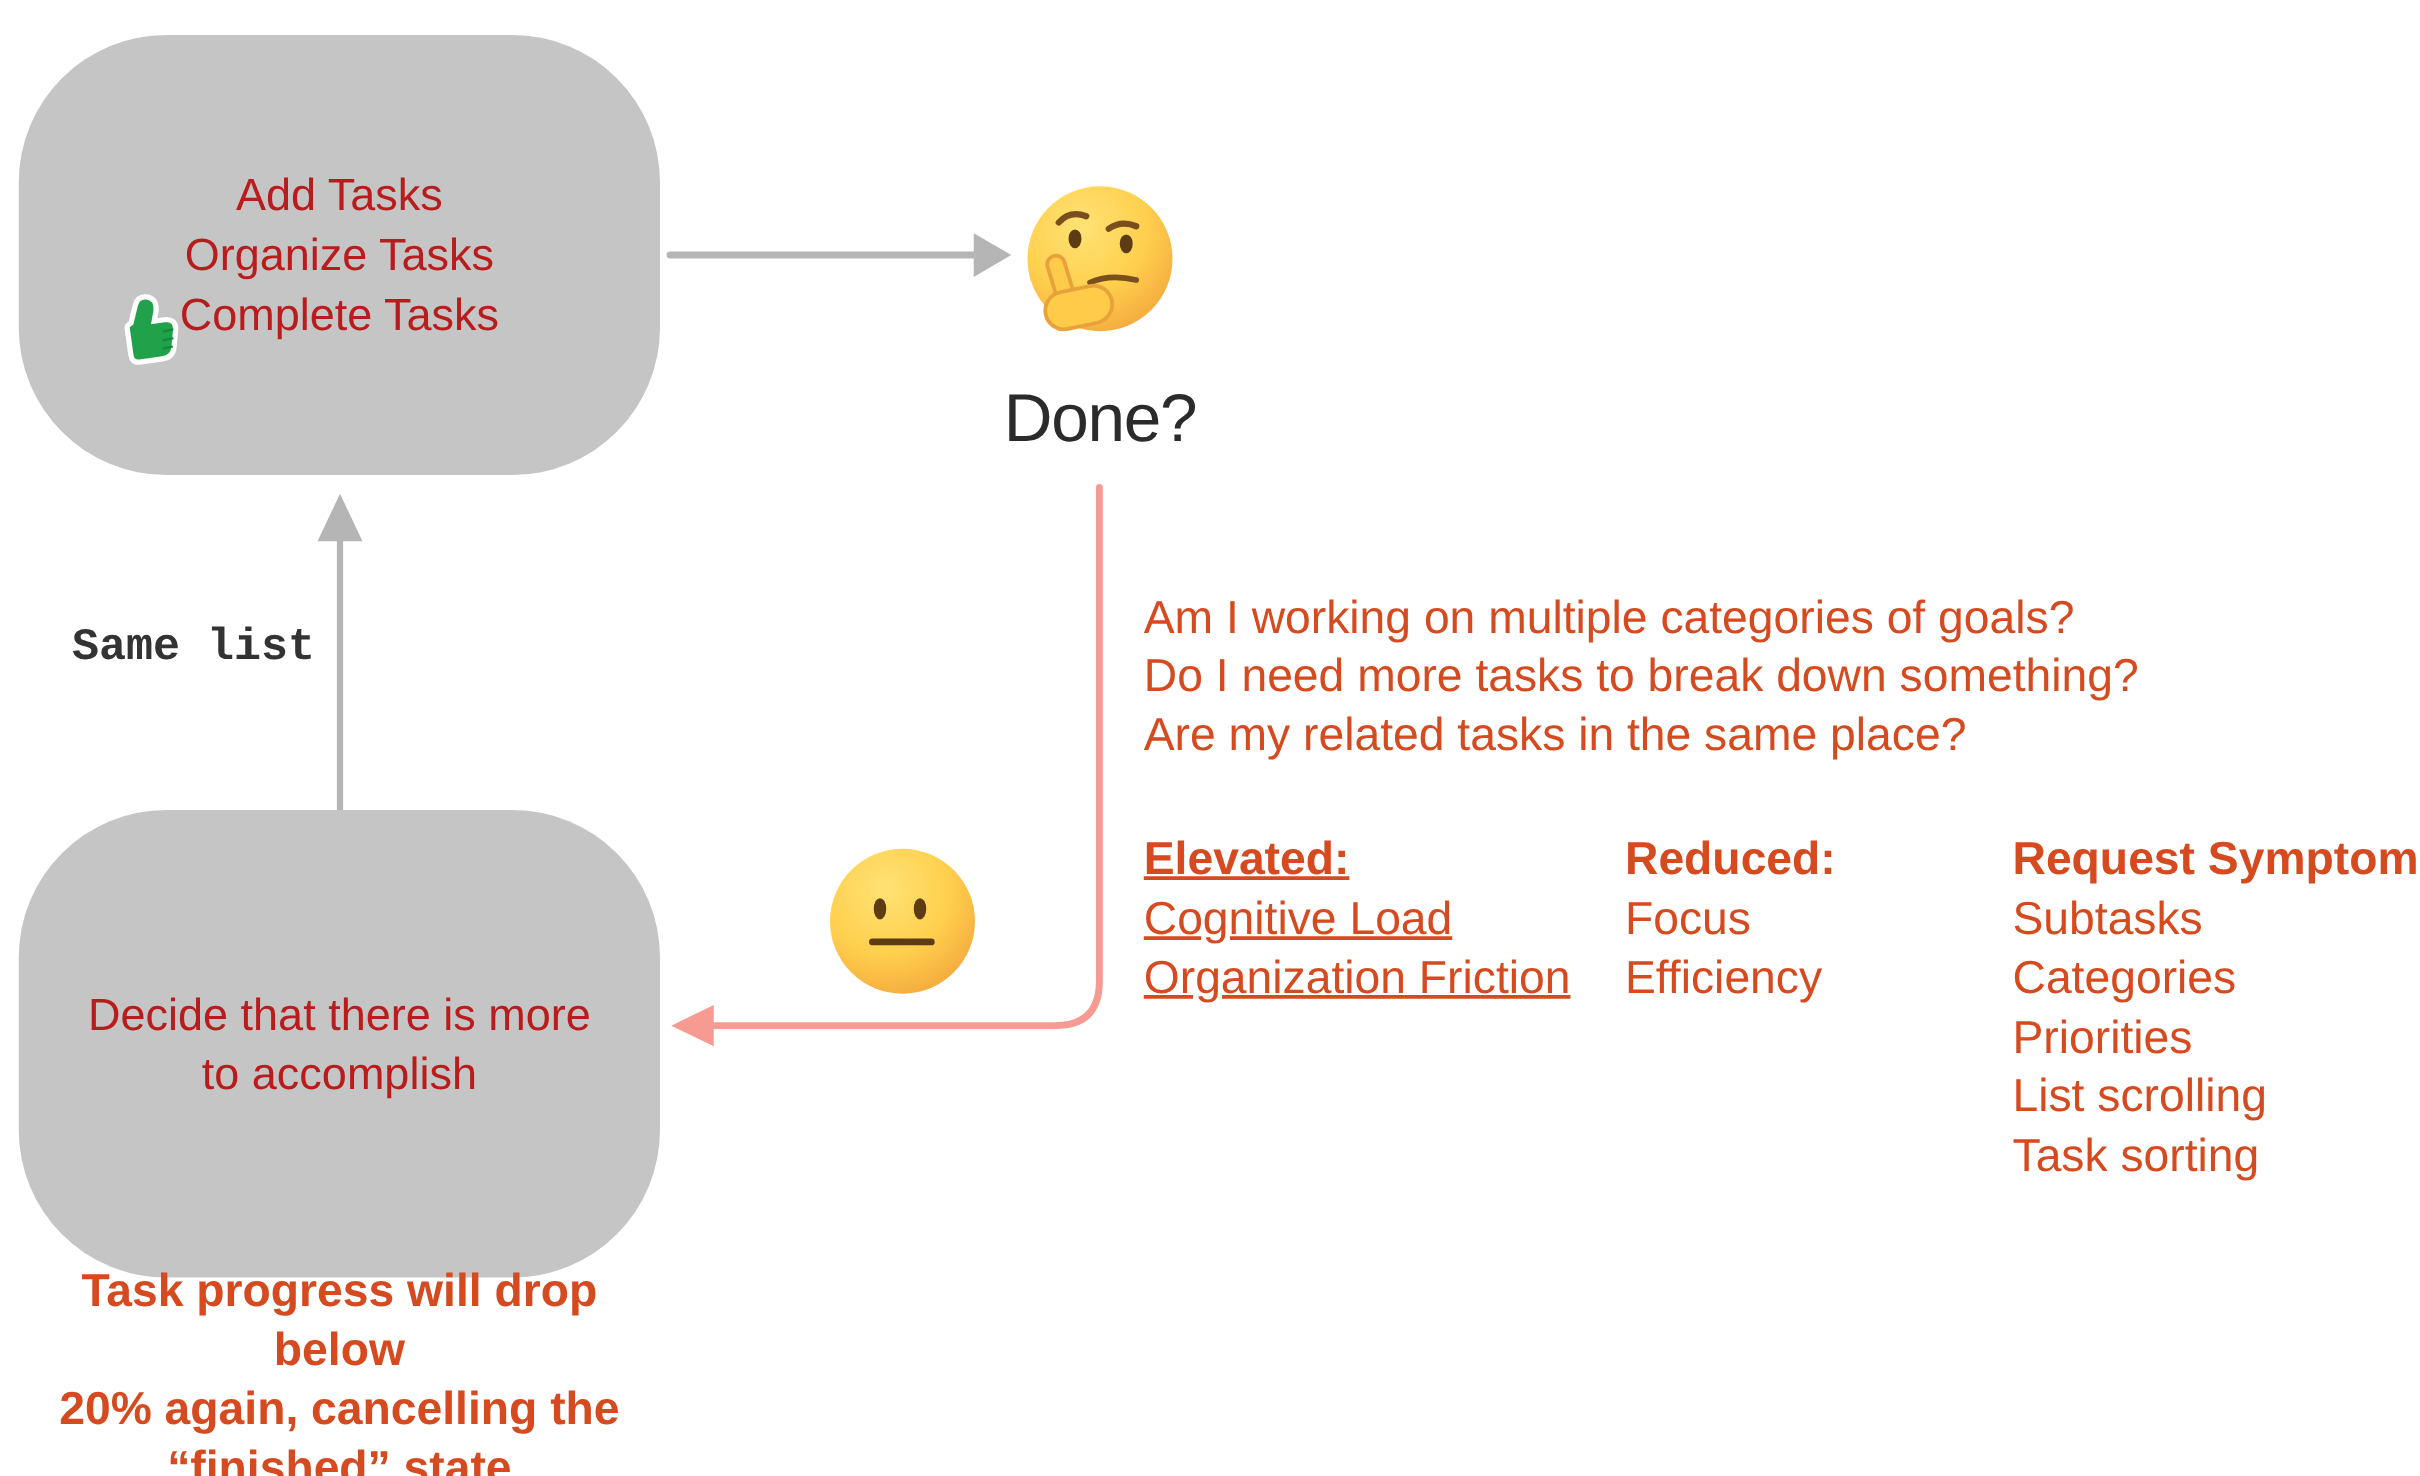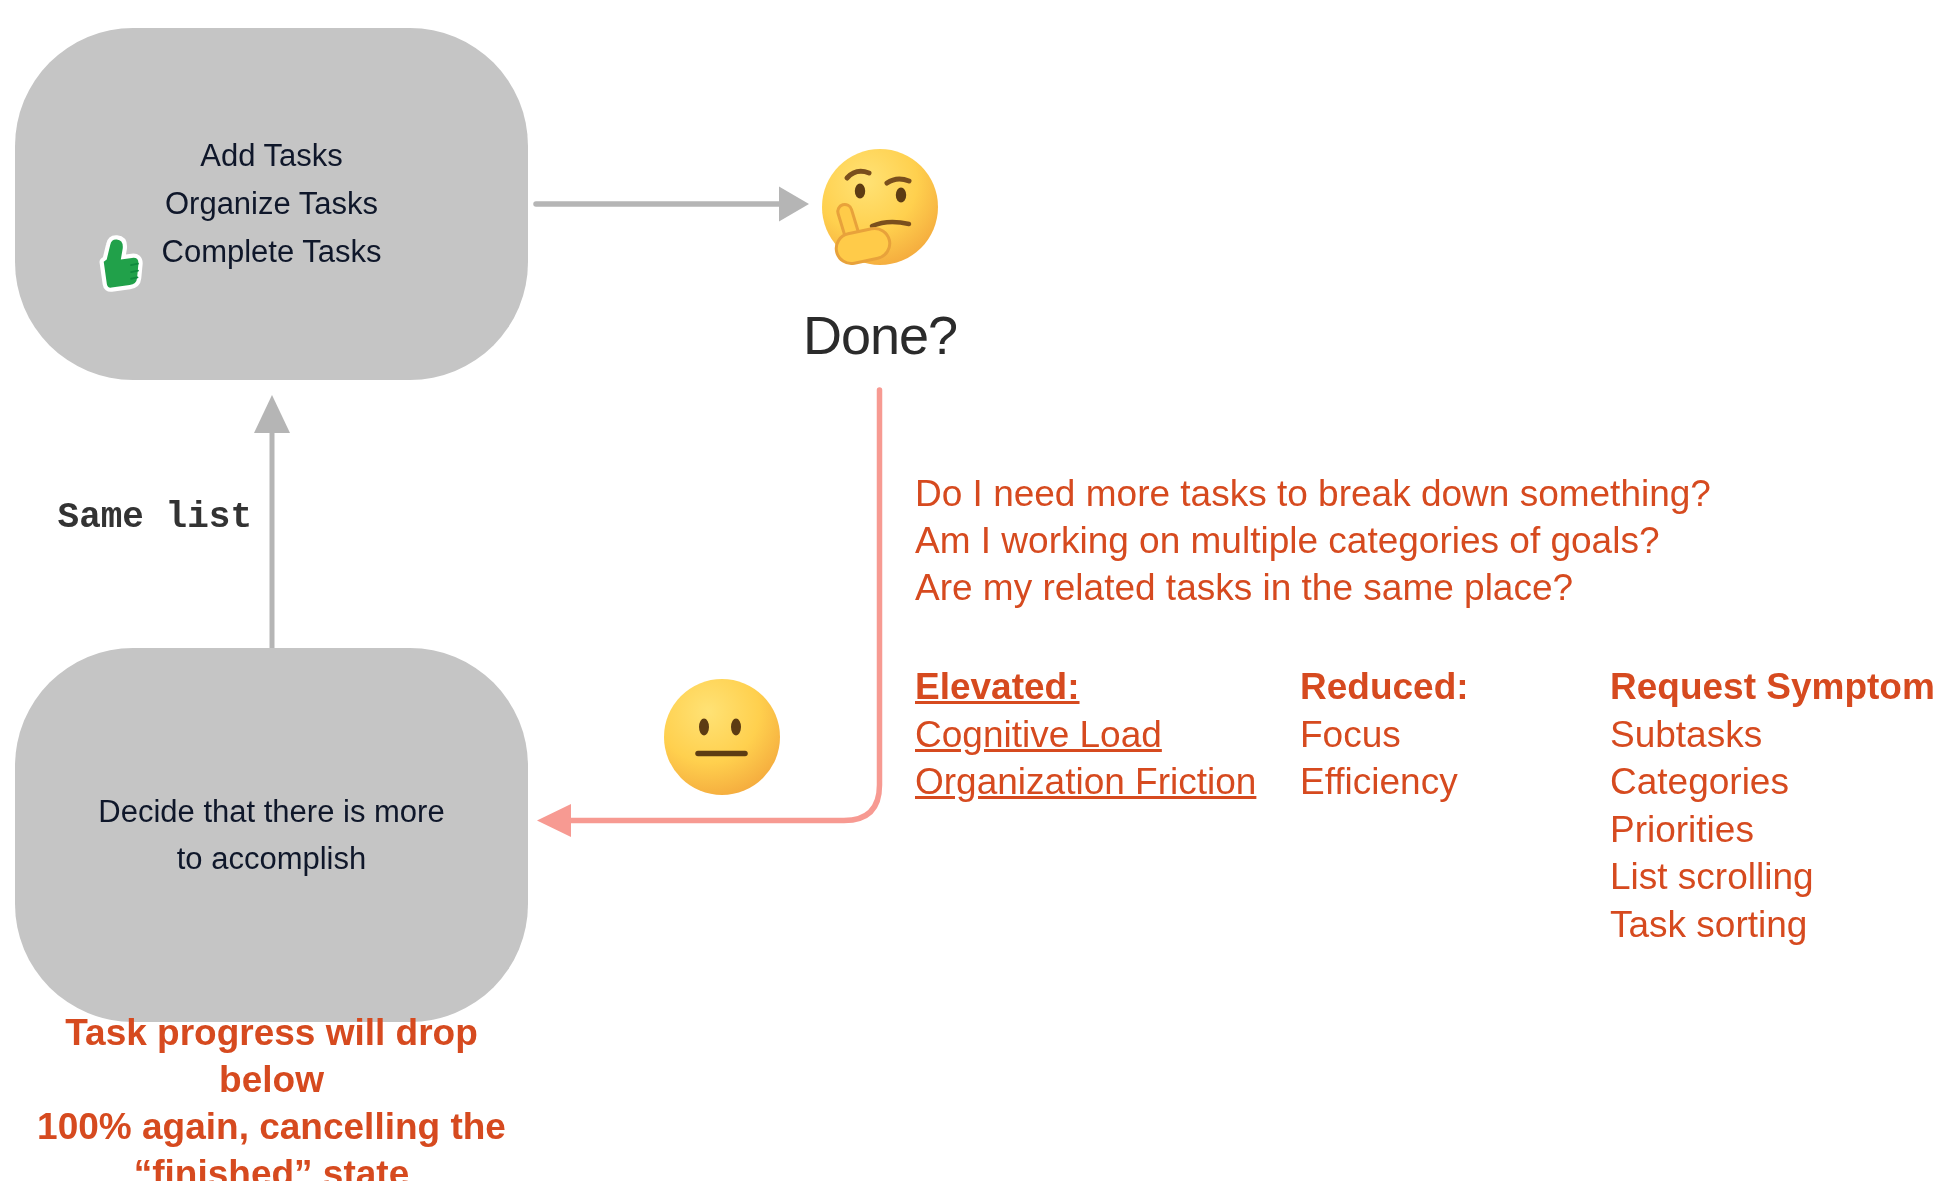--- a/index.html
+++ b/index.html
@@ -3,21 +3,21 @@
 <meta charset="utf-8">
 <style>
   html,body{margin:0;padding:0;background:#ffffff;}
   .canvas{
     position:relative;width:1936px;height:1181px;background:#ffffff;
     font-family:"Liberation Sans",sans-serif;overflow:hidden;
   }
   .node{
     position:absolute;background:#c5c5c5;border-radius:118px;
     display:flex;align-items:center;justify-content:center;
-    color:#0f172a;font-size:31px;line-height:48px;text-align:center;
+    color:#b91c1c;font-size:36px;line-height:48px;text-align:center;
   }
   .node-top{left:15px;top:28px;width:513px;height:352px;}
   .node-bottom{left:15px;top:648px;width:513px;height:374px;line-height:47px;}
   .arrows{position:absolute;left:0;top:0;}
   .done-label{
     position:absolute;left:700px;top:308px;width:360px;text-align:center;
     font-size:54px;line-height:1;color:#2b2b2b;letter-spacing:-1px;
   }
   .questions{
     position:absolute;left:915px;top:470px;
@@ -110,22 +110,22 @@
         <stop offset="100%" stop-color="#F3A73C"></stop>
       </radialGradient>
     </defs>
     <circle cx="60" cy="60" r="58" fill="url(#ng)"></circle>
     <ellipse cx="42" cy="50" rx="5" ry="8.5" fill="#5d3c13"></ellipse>
     <ellipse cx="74" cy="50" rx="5" ry="8.5" fill="#5d3c13"></ellipse>
     <line x1="36" y1="76.5" x2="83" y2="76.5" stroke="#5d3c13" stroke-width="5.5" stroke-linecap="round"></line>
   </svg>
 
   <div class="questions">
+    <div>Am I working on multiple categories of goals?</div>
     <div>Do I need more tasks to break down something?</div>
-    <div>Am I working on multiple categories of goals?</div>
     <div>Are my related tasks in the same place?</div>
   </div>
 
   <div class="col col-elevated">
     <div class="col-header">Elevated:</div>
     <div>Cognitive Load</div>
     <div>Organization Friction</div>
   </div>
 
   <div class="col col-reduced">
@@ -147,17 +147,17 @@
 
   <div class="node node-bottom">
     <div>
       <div>Decide that there is more</div>
       <div>to accomplish</div>
     </div>
   </div>
 
   <div class="caption">
     <div>Task progress will drop below</div>
-    <div>100% again, cancelling the</div>
+    <div>20% again, cancelling the</div>
     <div>“finished” state</div>
   </div>
 
 </div>
 
 </body></html>

